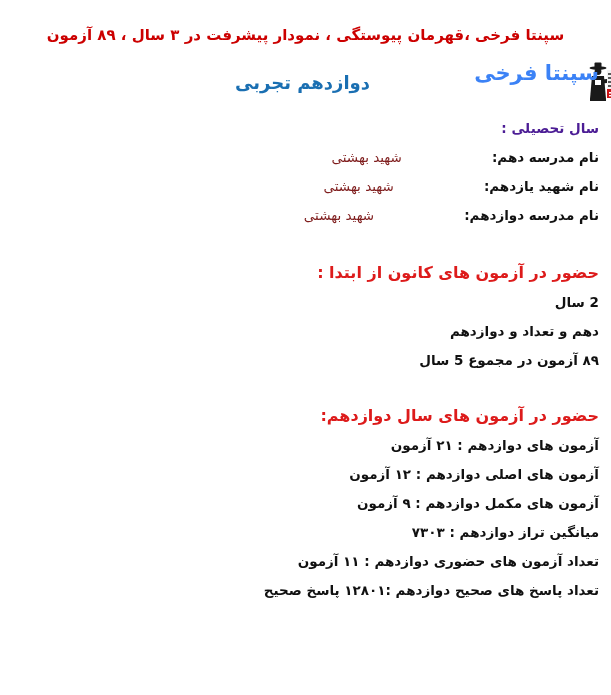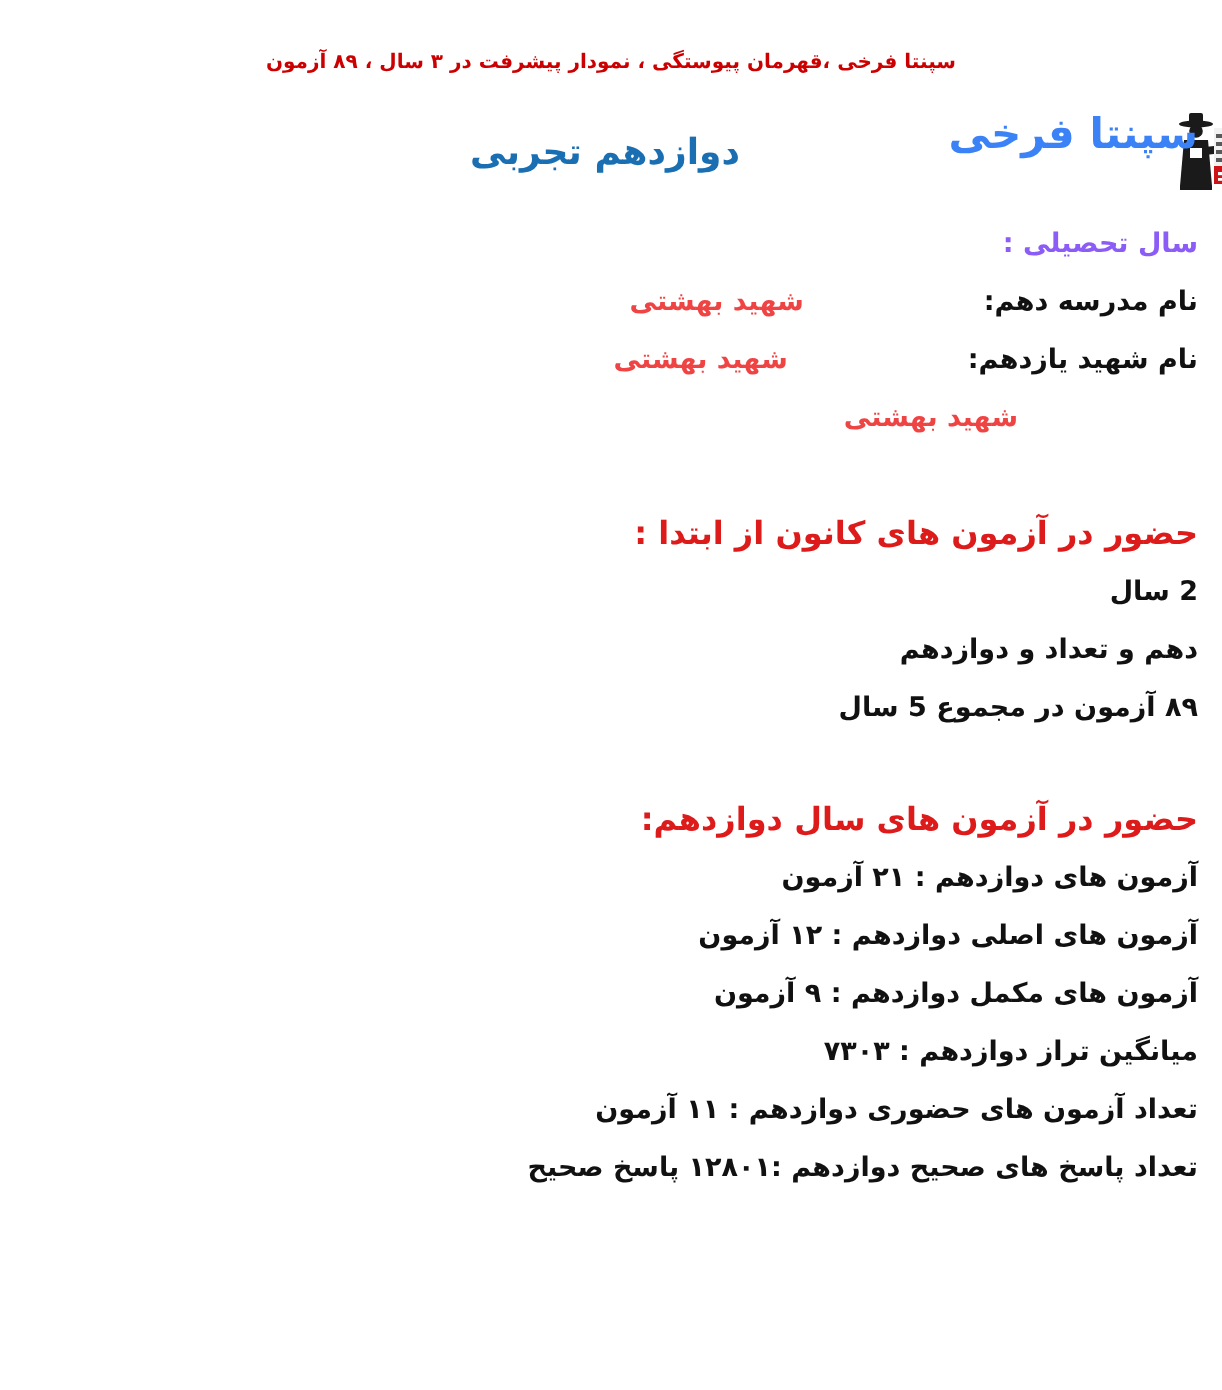--- a/index.html
+++ b/index.html
@@ -22,21 +22,21 @@
     height: 695px;
     position: relative;
     box-sizing: border-box;
   }
 
   
   .headline {
     width: 100%;
     text-align: center;
     color: #cc0000;
-    font-size: 10px;
+    font-size: 15px;
     font-weight: bold;
     padding-top: 26px;
     letter-spacing: -0.1px;
     line-height: 1.2;
     white-space: nowrap;
   }
 
   
   .identity-band {
     position: relative;
@@ -98,27 +98,27 @@
   .row .label {
     font-size: 13.5px;
     font-weight: bold;
     color: #111111;
     text-align: right;
     min-width: 0;
   }
 
   .row .value {
     font-size: 13.5px;
-    font-weight: bold;
-    color: #ef4444;
+    font-weight: normal;
+    color: #7f1d1d;
     margin-right: 90px;
     text-align: center;
   }
 
-  .row.red .label { color: #8b5cf6; }
+  .row.red .label { color: #4c1d95; }
 
   .section-head {
     font-size: 16px;
     font-weight: bold;
     color: #dd1b1b;
     height: 30px;
     line-height: 30px;
     white-space: nowrap;
     text-align: right;
   }
@@ -191,20 +191,21 @@
       <span class="label">نام مدرسه دهم:</span>
       <span class="value">شهید بهشتی</span>
     </div>
 
     <div class="row">
       <span class="label">نام شهید یازدهم:</span>
       <span class="value">شهید بهشتی</span>
     </div>
 
     <div class="row">
+      <span class="label">نام مدرسه دوازدهم:</span>
       <span class="value">شهید بهشتی</span>
     </div>
 
     <div class="gap-md"></div>
 
     <div class="section-head">حضور در آزمون های کانون از ابتدا :</div>
 
     <div class="stat-line">2 سال</div>
     <div class="stat-line">دهم و تعداد و دوازدهم</div>
     <div class="stat-line">۸۹ آزمون در مجموع 5 سال</div>

